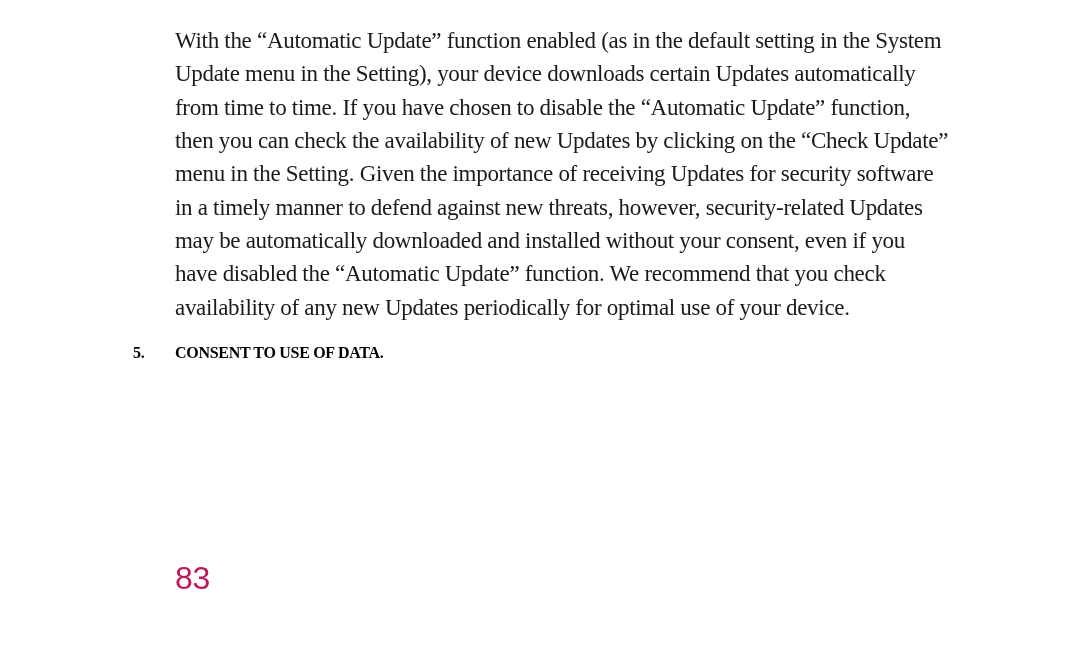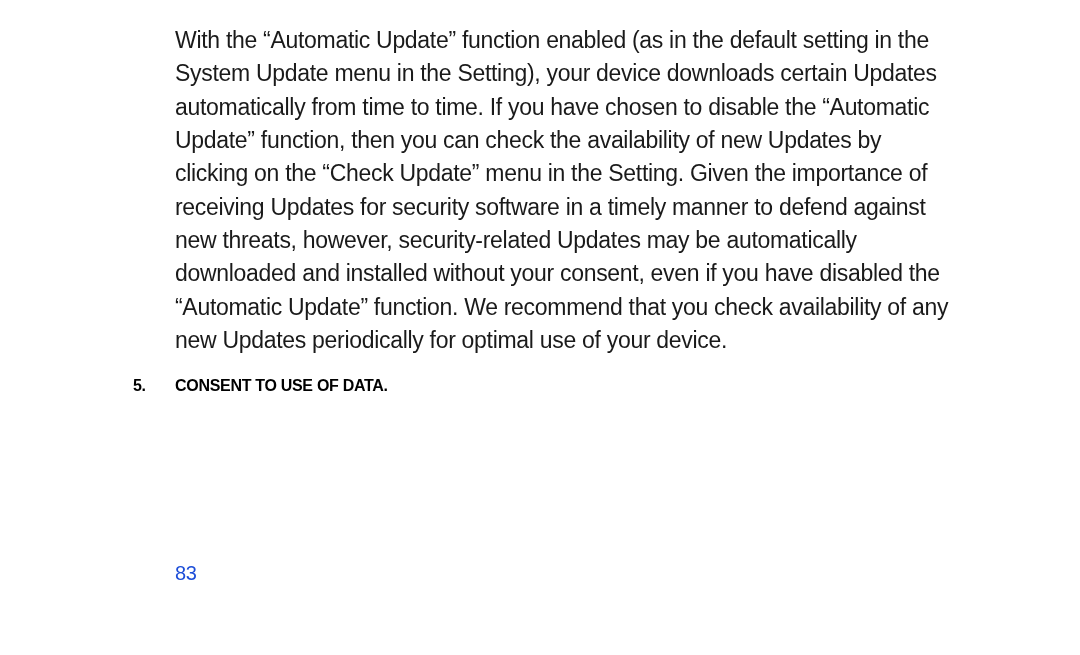--- a/index.html
+++ b/index.html
@@ -12,20 +12,21 @@
       height: 655px;
       background: #ffffff;
       font-family: Arial, Helvetica, sans-serif;
       position: relative;
     }
     .content {
       position: absolute;
       top: 24px;
       left: 175px;
       right: 128px;
+      font-family: Liberation Serif, serif;
     }
     .paragraph {
       font-size: 23px;
       line-height: 1.45;
       color: #1a1a1a;
       letter-spacing: -0.3px;
       font-stretch: condensed;
     }
     .section-header {
       margin-top: 20px;
@@ -38,23 +39,23 @@
     .section-number {
       display: inline-block;
       width: 42px;
     }
     .section-title {
       display: inline;
     }
     .page-number {
       position: absolute;
       left: 175px;
-      bottom: 70px;
-      font-size: 20px;
-      color: #1d4ed8;
+      bottom: 58px;
+      font-size: 32px;
+      color: #be185d;
       letter-spacing: -0.3px;
     }
   </style>
 </head>
 <body>
 
 <div class="content">
   <p class="paragraph">With the “Automatic Update” function enabled (as in the default setting in the System Update menu in the Setting), your device downloads certain Updates automatically from time to time. If you have chosen  to disable the “Automatic Update” function, then you can check the availability of new Updates by clicking on the “Check Update” menu in the Setting.  Given the importance of receiving Updates for security software in a timely manner to defend against new threats, however, security-related Updates may be automatically downloaded and installed without your consent, even if you have disabled the “Automatic Update” function. We recommend that you check availability of any new Updates periodically for optimal use of your device.</p>
   <div class="section-header">
     <span class="section-number">5.</span><span class="section-title">CONSENT TO USE OF DATA.</span>

